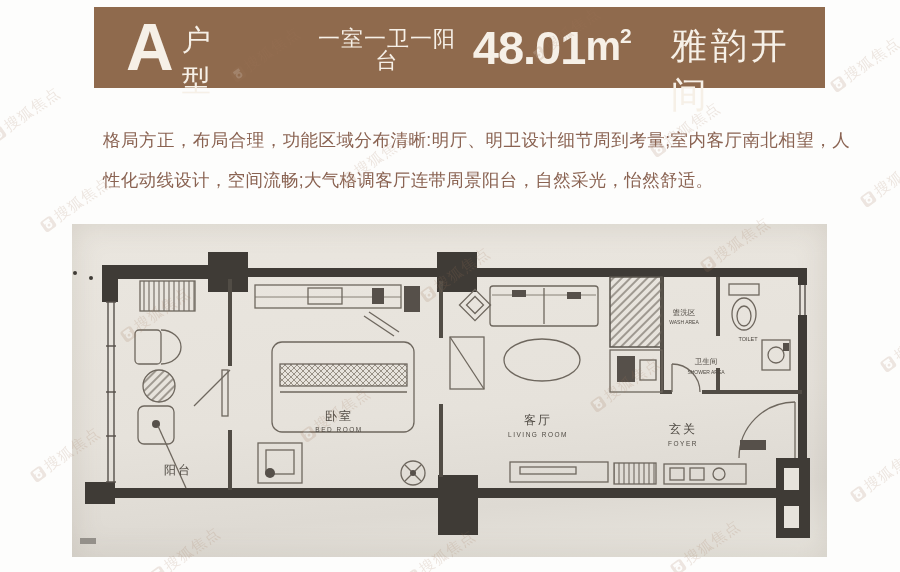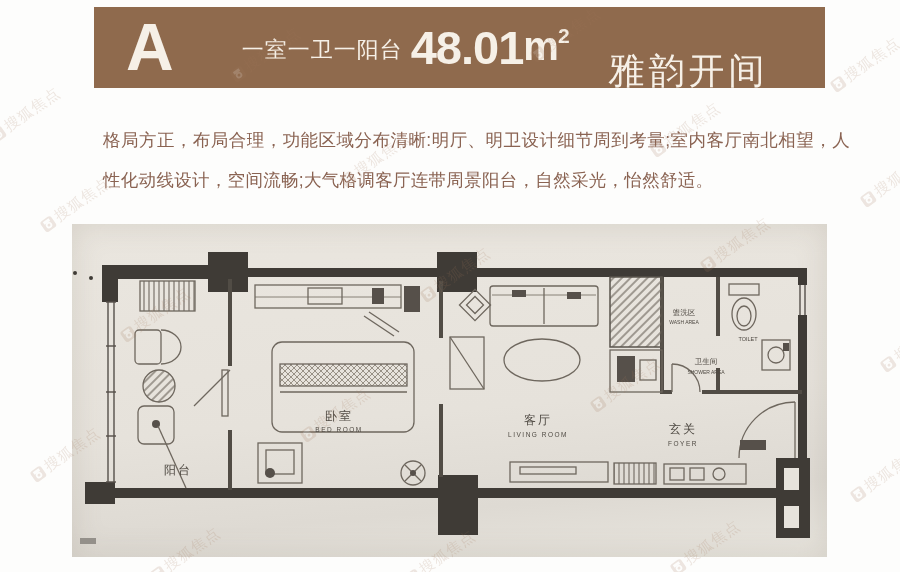--- a/index.html
+++ b/index.html
@@ -43,20 +43,21 @@
     color:#a0765a;opacity:.17;transform:rotate(-35deg);
     font-size:15px;white-space:nowrap;letter-spacing:1px;
   }
   .wm svg{width:14px;height:14px;flex:none;}
 </style>
 </head>
 <body>
 
 <div class="header" style="background: rgb(143, 106, 77); color: rgb(246, 240, 231);">
   <div class="type-letter">A</div>
+  <div class="type-label">户型</div>
   <div class="spec">
     <div>一室一卫一阳台</div>
   </div>
   <div class="area">
     <span class="area-value">48.01</span>
     <span class="area-unit">m</span>
     <span class="area-sup">2</span>
   </div>
   <div class="plan-name">雅韵开间</div>
 </div>

